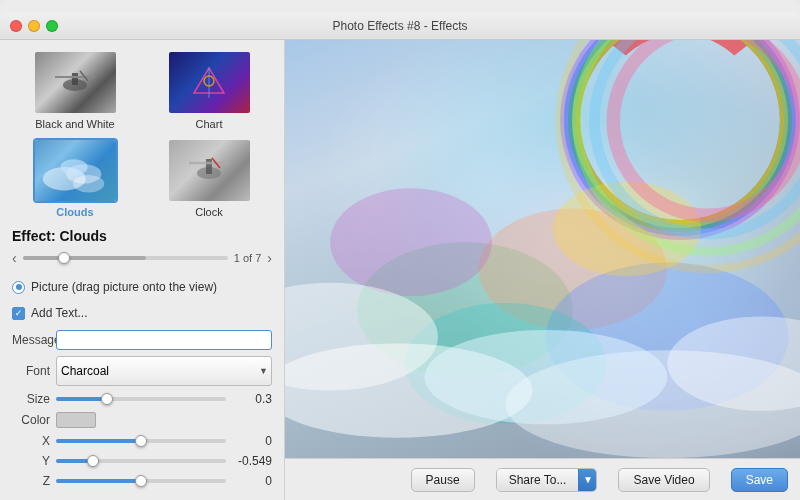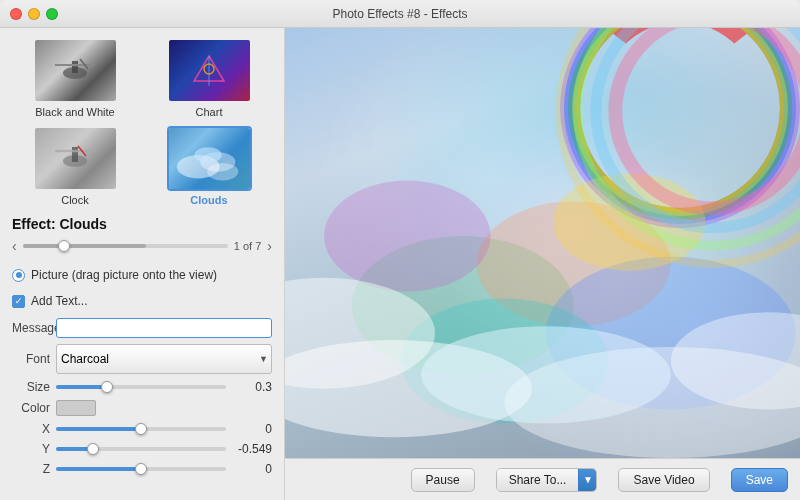--- a/index.html
+++ b/index.html
@@ -22,20 +22,21 @@
     }
     .titlebar {
       height: 28px;
       background: linear-gradient(to bottom, #f0f0f0, #e0e0e0);
       border-radius: 8px 8px 0 0;
       display: flex;
       align-items: center;
       justify-content: center;
       position: relative;
       border-bottom: 1px solid #c8c8c8;
+      margin-top: 12px;
     }
     .titlebar-buttons {
       position: absolute;
       left: 10px;
       display: flex;
       gap: 6px;
     }
     .tb-btn {
       width: 12px;
       height: 12px;
@@ -461,46 +462,46 @@
                 <polygon points="25,5 40,30 10,30" fill="none" stroke="#ee4499" stroke-width="1.5" opacity="0.9"></polygon>
                 <line x1="25" y1="5" x2="25" y2="35" stroke="#66aaff" stroke-width="1" opacity="0.7"></line>
                 <circle cx="25" cy="18" r="5" fill="none" stroke="#ffaa00" stroke-width="1.5" opacity="0.8"></circle>
               </svg>
             </div>
           </div>
           <span class="thumb-label">Chart</span>
         </div>
 
         <div class="thumb-item">
+          <div class="thumb-img selected">
+            <div class="thumb-clouds">
+              <svg width="83" height="63" viewBox="0 0 83 63">
+                <ellipse cx="30" cy="40" rx="22" ry="12" fill="rgba(255,255,255,0.5)"></ellipse>
+                <ellipse cx="50" cy="35" rx="18" ry="10" fill="rgba(255,255,255,0.4)"></ellipse>
+                <ellipse cx="40" cy="28" rx="14" ry="8" fill="rgba(200,230,255,0.6)"></ellipse>
+                <ellipse cx="55" cy="45" rx="16" ry="9" fill="rgba(255,255,255,0.35)"></ellipse>
+              </svg>
+            </div>
+          </div>
+          <span class="thumb-label selected">Clouds</span>
+        </div>
+
+        <div class="thumb-item">
           <div class="thumb-img">
             <div class="thumb-clock">
               <svg width="50" height="40" viewBox="0 0 50 40">
                 <ellipse cx="25" cy="22" rx="12" ry="6" fill="#777" opacity="0.6"></ellipse>
                 <rect x="22" y="8" width="6" height="15" fill="#555" opacity="0.8"></rect>
                 <line x1="5" y1="12" x2="45" y2="12" stroke="#aaa" stroke-width="2.5" opacity="0.8"></line>
                 <line x1="28" y1="7" x2="36" y2="17" stroke="#cc3333" stroke-width="1.5"></line>
               </svg>
             </div>
           </div>
           <span class="thumb-label">Clock</span>
         </div>
-
-        <div class="thumb-item">
-          <div class="thumb-img selected">
-            <div class="thumb-clouds">
-              <svg width="83" height="63" viewBox="0 0 83 63">
-                <ellipse cx="30" cy="40" rx="22" ry="12" fill="rgba(255,255,255,0.5)"></ellipse>
-                <ellipse cx="50" cy="35" rx="18" ry="10" fill="rgba(255,255,255,0.4)"></ellipse>
-                <ellipse cx="40" cy="28" rx="14" ry="8" fill="rgba(200,230,255,0.6)"></ellipse>
-                <ellipse cx="55" cy="45" rx="16" ry="9" fill="rgba(255,255,255,0.35)"></ellipse>
-              </svg>
-            </div>
-          </div>
-          <span class="thumb-label selected">Clouds</span>
-        </div>
       </div>
 
       <div class="effect-label">Effect:  Clouds</div>
 
       <div class="effect-nav">
         <span class="nav-arrow">‹</span>
         <div class="nav-slider">
           <div class="nav-slider-fill"></div>
           <div class="slider-thumb" style="left: 20%;"></div>
         </div>

